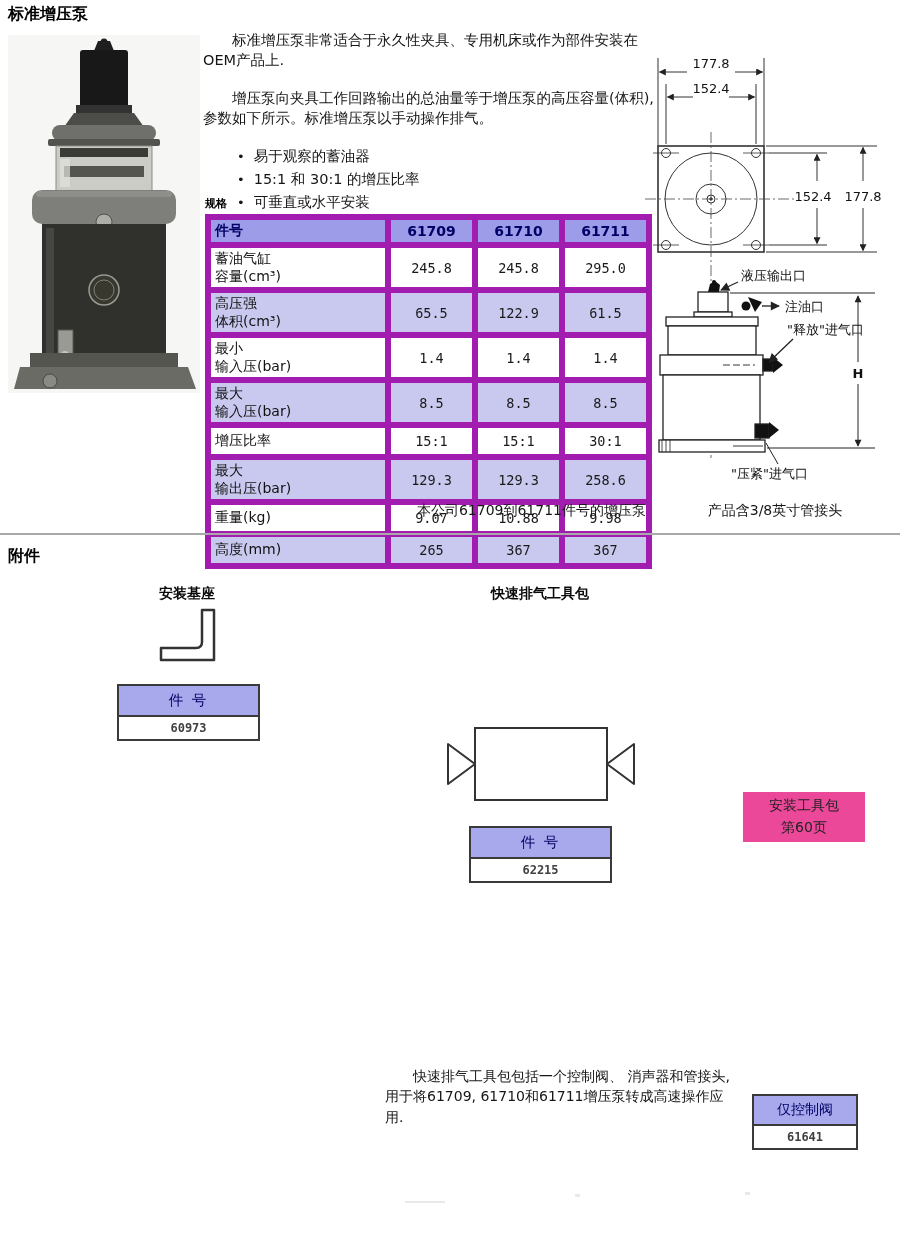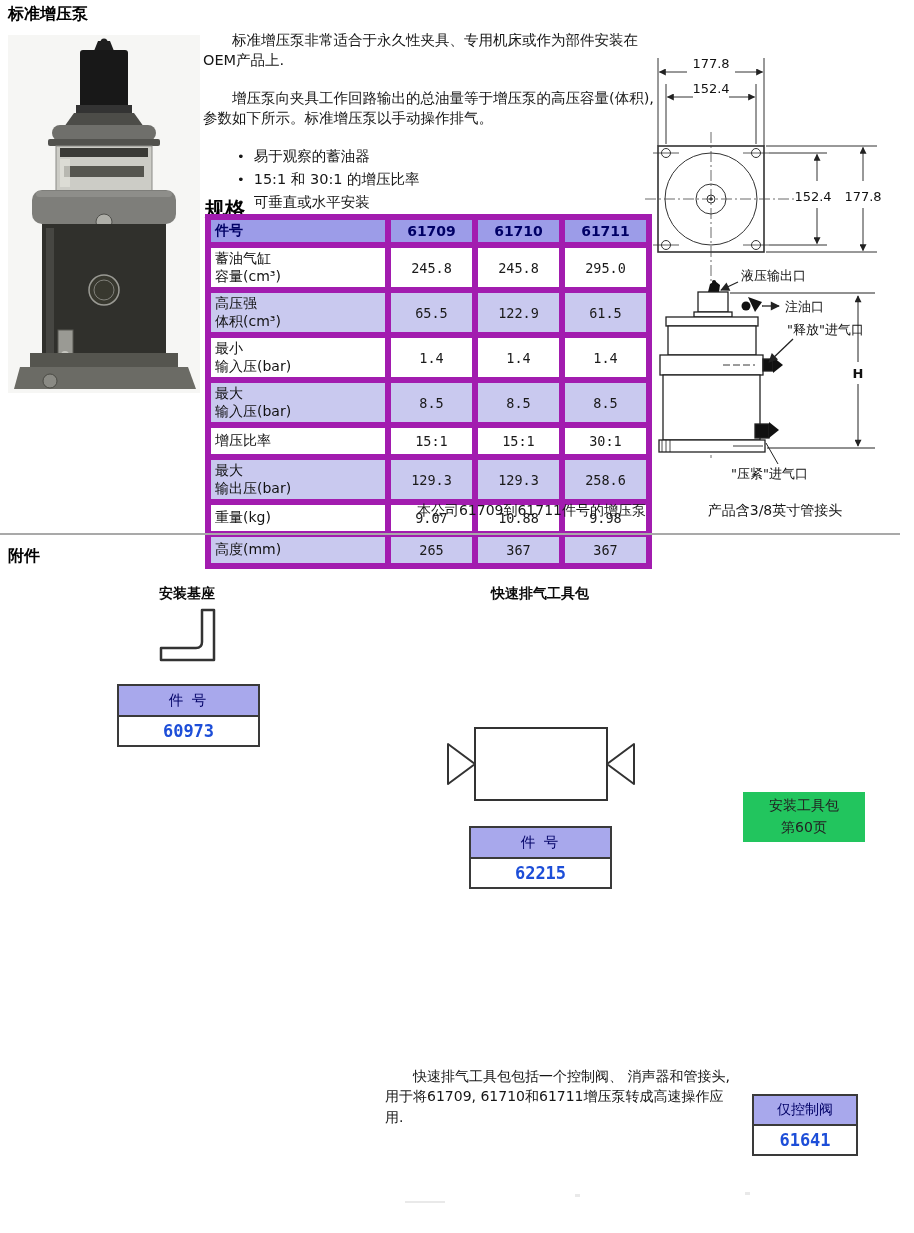--- a/index.html
+++ b/index.html
@@ -9,21 +9,21 @@
   .abs{position:absolute;}
   .page-title{left:8px;top:4px;font-size:16px;font-weight:bold;color:#000;}
   .section-title{font-size:16px;font-weight:bold;color:#000;}
 
   .intro{left:203px;top:30px;width:456px;font-size:14.5px;line-height:1.38;color:#161616;}
   .intro p{margin:0 0 18px 0;text-indent:2em;}
   .bullets{margin:14px 0 0 34px;padding:0;list-style:none;}
   .bullets li{margin:0 0 3px 0;font-size:14.5px;}
   .bullets li::before{content:"•";margin-right:9px;font-size:13px;}
 
-  .spec-heading{left:205px;top:196px;font-size:20px;font-weight:bold;color:#000;}
+  .spec-heading{left:205px;top:196px;font-size:11px;font-weight:bold;color:#000;}
   table.spec{position:absolute;left:205px;top:214px;width:441px;border-collapse:collapse;table-layout:fixed;font-size:14px;}
   table.spec th,table.spec td{border:6px solid #a21caf;padding:1px 4px;}
   table.spec th{background:#9c9ce8;color:#000066;font-weight:bold;height:20px;}
   table.spec th.lblh{text-align:left;}
   table.spec td.lbl{text-align:left;white-space:pre-line;line-height:1.22;}
   table.spec td.val{text-align:center;font-family:"DejaVu Sans Mono",monospace;font-size:13.5px;color:#1a1a1a;}
   table.spec tr.shade td{background:#c9c9ef;}
   table.spec tr.r2 td{height:37px;}
   table.spec tr.r1 td{height:24px;}
   .col-lbl{width:180px;} .col-v{width:87px;}
@@ -33,27 +33,27 @@
 
   .divider{left:0;top:533px;width:914px;height:2px;background:#a9a9a9;}
 
   .acc-heading{left:8px;top:546px;}
   .acc-title{font-size:14px;font-weight:bold;color:#0a0a0a;text-align:center;}
   .mount-title{left:117px;top:585px;width:140px;}
   .kit-title{left:430px;top:585px;width:220px;}
 
   .pnbox{position:absolute;border:2px solid #3a3a3a;background:#fff;text-align:center;}
   .pnbox .hd{background:#a8a8ec;border-bottom:2px solid #3a3a3a;color:#000066;font-weight:normal;font-size:14.5px;padding:5px 0;letter-spacing:2px;}
-  .pnbox .val{padding:4px 0;font-weight:bold;font-size:17px;color:#1d4ed8;font-family:"DejaVu Sans Mono",monospace;}
+  .pnbox .val{padding:4px 0;font-weight:bold;font-size:12px;color:#404040;font-family:"DejaVu Sans Mono",monospace;}
   .pn-mount{left:117px;top:684px;width:139px;}
   .pn-kit{left:469px;top:826px;width:139px;}
   .pn-valve{left:752px;top:1094px;width:102px;}
   .pn-valve .hd{font-size:14px;letter-spacing:0;}
 
-  .refbox{left:743px;top:792px;width:122px;height:50px;background:#22c55e;color:#222;
+  .refbox{left:743px;top:792px;width:122px;height:50px;background:#ec4899;color:#222;
           font-size:14px;line-height:1.55;text-align:center;display:flex;flex-direction:column;justify-content:center;}
 
   .note{font-size:14px;line-height:1.45;color:#161616;text-indent:2em;}
   .note-left{left:8px;top:1066px;width:372px;}
   .note-right{left:385px;top:1066px;width:345px;}
 
   .artifact{position:absolute;background:#e9e9e9;width:5px;height:3px;}
 
   svg text{font-family:"DejaVu Sans",sans-serif;fill:#111;}
   svg .dim{font-size:13px;}

